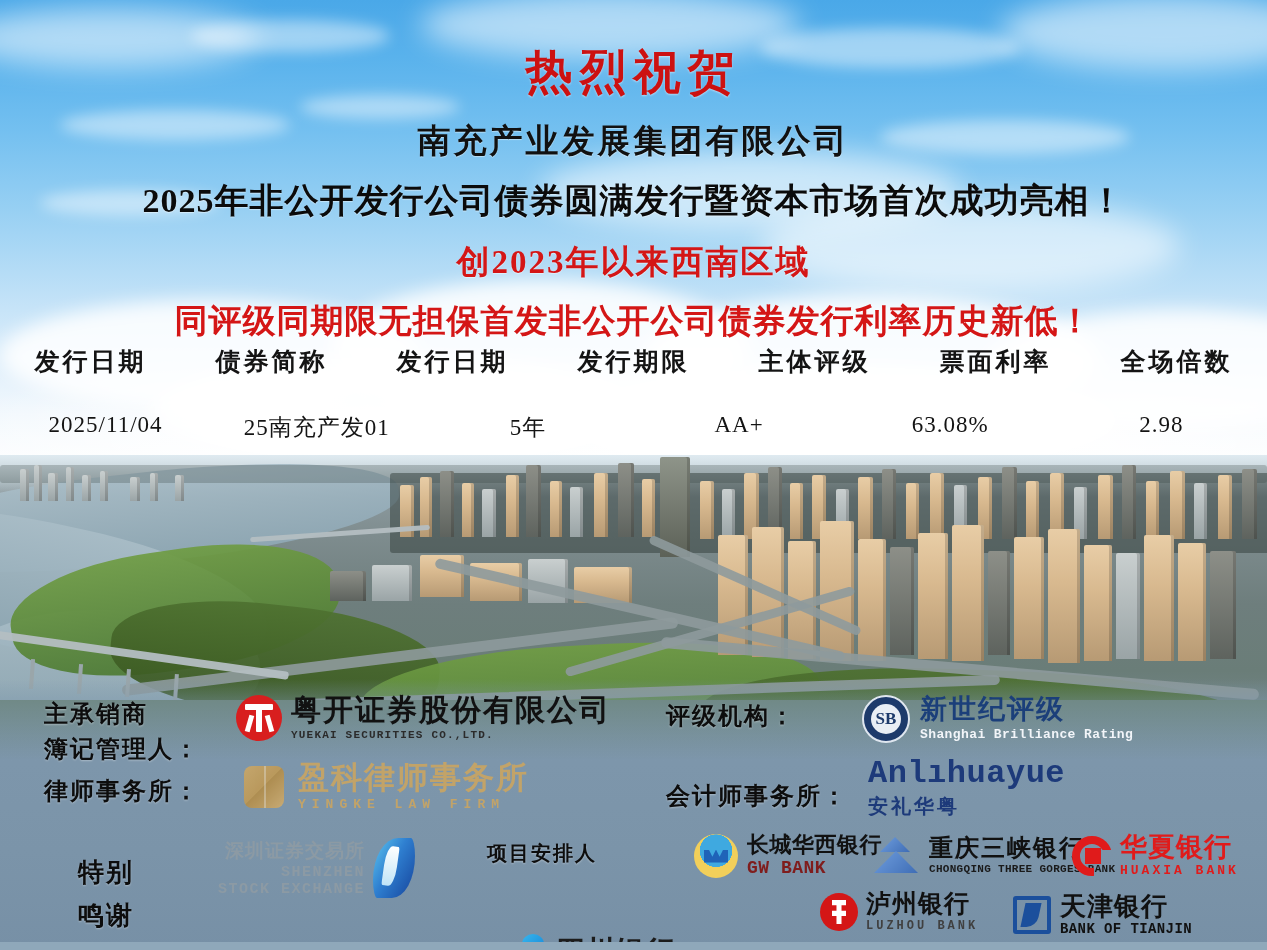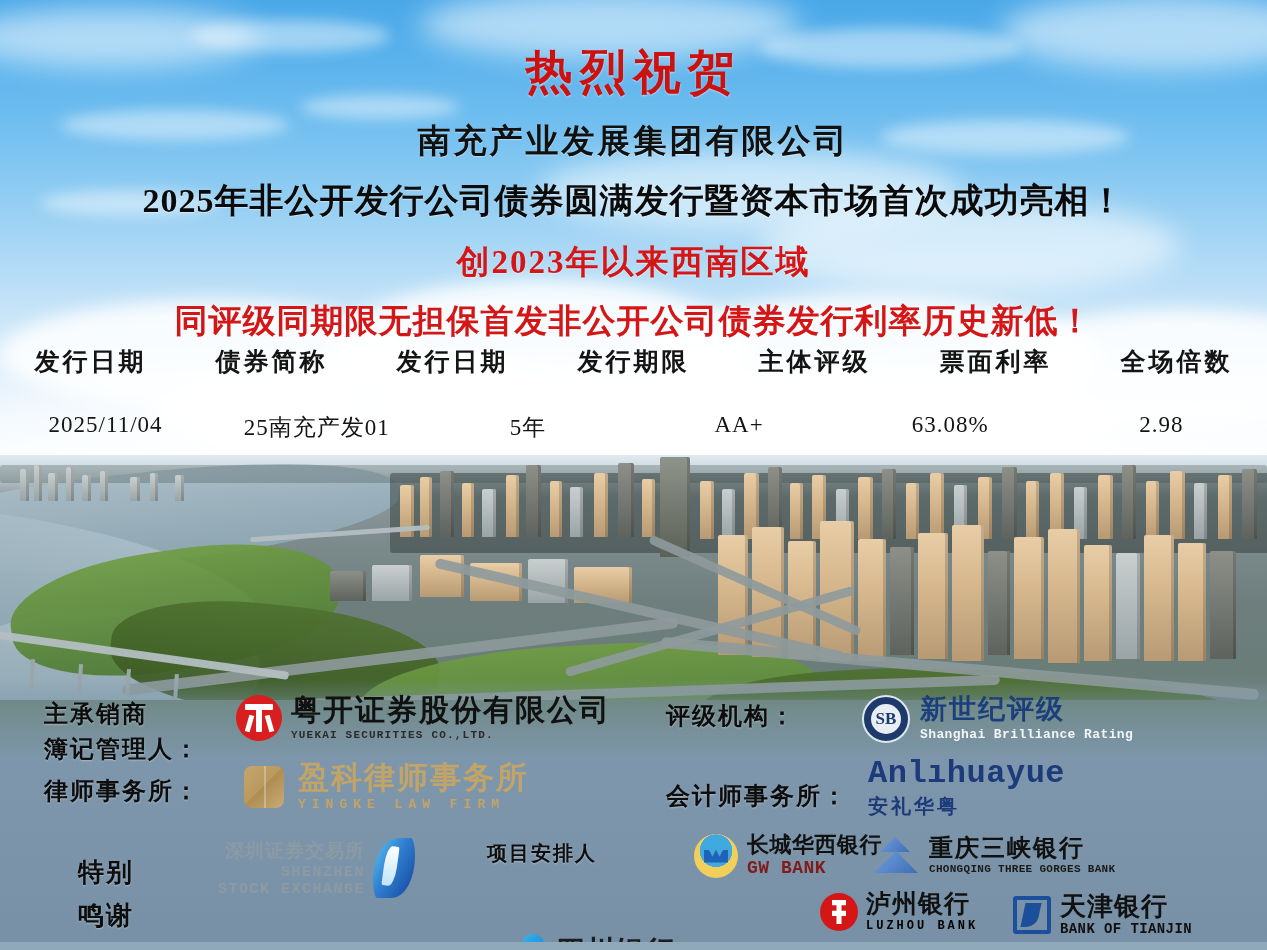--- a/index.html
+++ b/index.html
@@ -171,21 +171,21 @@
     border:8px solid #e01b1b;box-sizing:border-box;clip-path:polygon(0 0,100% 0,100% 35%,55% 35%,55% 100%,0 100%);}
   .hx-sq{position:absolute;left:13px;top:12px;width:16px;height:16px;background:#e01b1b;}
   .hx-cn{font-size:27px;color:#e01b1b;letter-spacing:1px;line-height:1;}
   .hx-en{font-size:13px;color:#e01b1b;letter-spacing:3px;margin-top:2px;}
 
   
   .lz-mark{width:38px;height:38px;border-radius:50%;background:#d41616;margin-right:8px;position:relative;}
   .lz-mark:after{content:"";position:absolute;left:12px;top:7px;width:14px;height:24px;background:#fff;
     clip-path:polygon(0 0,100% 0,100% 22%,68% 22%,68% 45%,100% 45%,100% 67%,68% 67%,68% 100%,32% 100%,32% 67%,0 67%,0 45%,32% 45%,32% 22%,0 22%);}
   .lz-cn{font-size:25px;color:#111;letter-spacing:1px;line-height:1;}
-  .lz-en{font-size:12px;color:#000000;letter-spacing:3px;margin-top:3px;}
+  .lz-en{font-size:12px;color:#404040;letter-spacing:3px;margin-top:3px;}
 
   
   .tj-mark{width:38px;height:38px;margin-right:9px;position:relative;
     border:4px solid #1b4f9c;box-sizing:border-box;border-radius:3px;}
   .tj-mark:after{content:"";position:absolute;left:6px;top:3px;width:16px;height:24px;background:#1b4f9c;
     transform:skewX(-12deg);border-radius:0 0 10px 0;}
   .tj-cn{font-size:26px;color:#111;letter-spacing:1px;line-height:1;}
   .tj-en{font-size:14px;color:#111;letter-spacing:.4px;margin-top:2px;}
 </style>
 </head>
@@ -427,20 +427,30 @@
     <div class="cq-mark">
       <div class="cq-t1"></div>
         <div class="cq-t2"></div>
     </div>
     <div>
       <div class="cq-cn lgTextCn">重庆三峡银行</div>
       <div class="cq-en lgTextEn">CHONGQING THREE GORGES BANK</div>
     </div>
   </div>
 
+  <div class="logoBox" style="left:1072px;top:834px;">
+    <div class="hx-mark">
+      <div class="hx-c"></div>
+        <div class="hx-sq"></div>
+    </div>
+    <div>
+      <div class="hx-cn lgTextCn">华夏银行</div>
+      <div class="hx-en lgTextEn">HUAXIA BANK</div>
+    </div>
+  </div>
 
   <div class="logoBox" style="left:820px;top:891px;">
     <div class="lz-mark"></div>
     <div>
       <div class="lz-cn lgTextCn">泸州银行</div>
       <div class="lz-en lgTextEn">LUZHOU BANK</div>
     </div>
   </div>
 
   <div class="logoBox" style="left:1013px;top:893px;">

